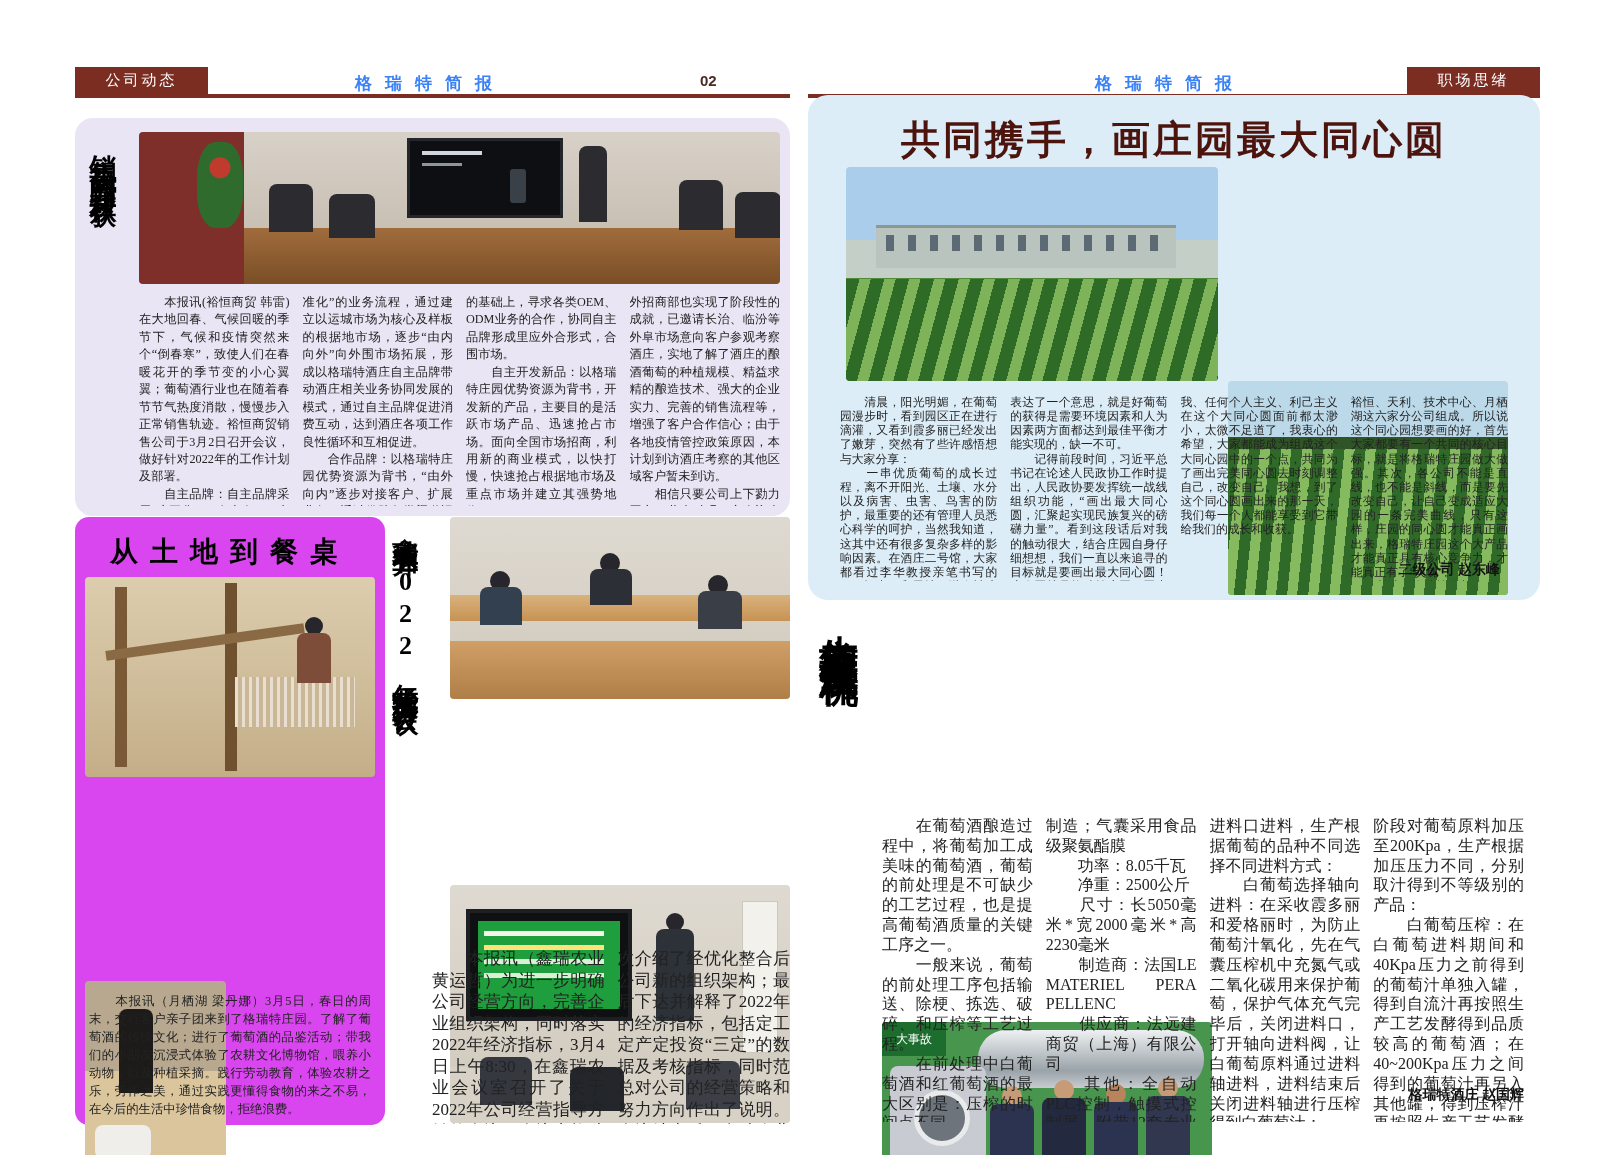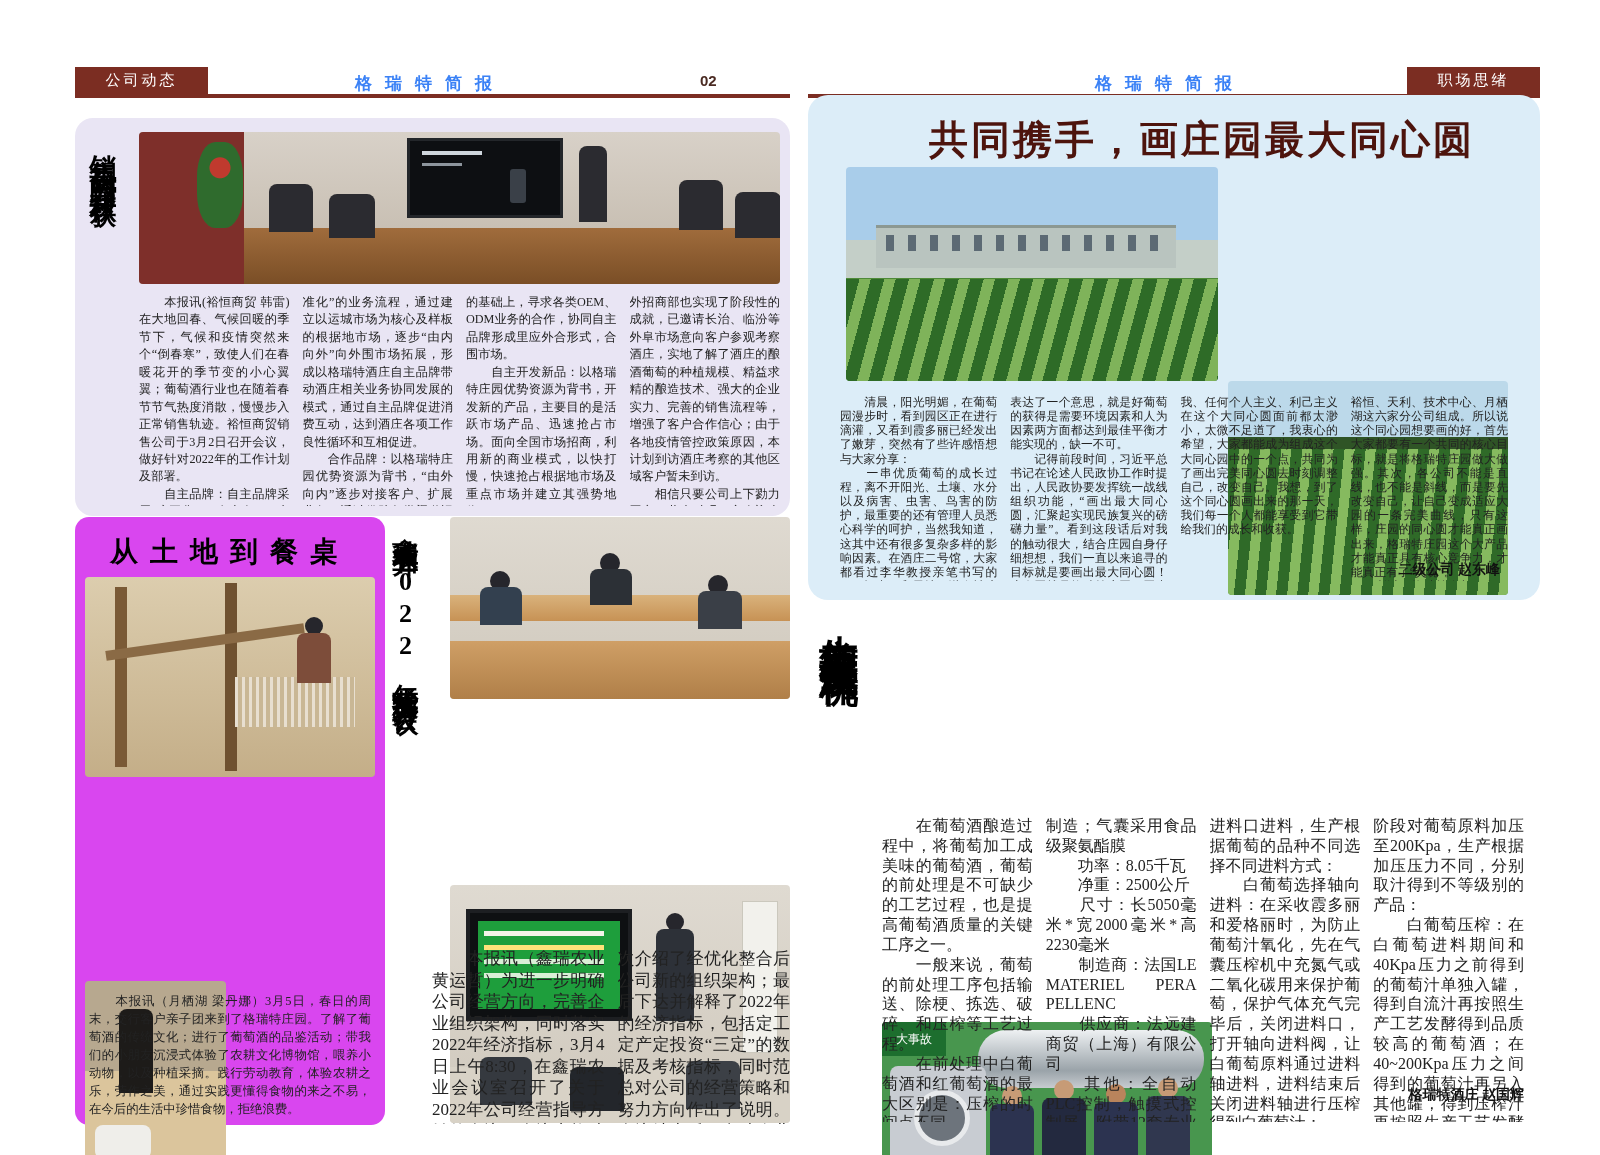--- a/index.html
+++ b/index.html
@@ -15,21 +15,21 @@
   .pageno{color:#4a2a22;font-size:15px;font-weight:700;font-family:"Liberation Sans",sans-serif;}
   
   .panel{border-radius:18px;}
   
   .vh{writing-mode:vertical-rl;text-orientation:upright;font-weight:700;color:#000;line-height:1;}
   .vh-sales{font-size:27px;letter-spacing:5px;}
   .vh-xinrui{font-size:26px;letter-spacing:3px;font-weight:800;}
   .vh-press{font-size:39px;letter-spacing:3px;font-weight:900;
             font-family:"Liberation Sans","DejaVu Sans",sans-serif;}
   .hl-farm{font-size:28px;font-weight:800;letter-spacing:12px;text-align:center;color:#000;}
-  .hl-circle{font-size:39px;font-weight:800;letter-spacing:3px;text-align:center;color:#4d140d;padding-left:28px;}
+  .hl-circle{font-size:39px;font-weight:800;letter-spacing:3px;text-align:center;color:#4d140d;}
   
   .coltext{white-space:pre-wrap;text-align:justify;overflow:hidden;color:#222;}
   .t-sales{font-size:12.2px;line-height:1.43;}
   .t-farm{font-size:12.4px;line-height:1.45;}
   .t-xinrui{font-size:17px;line-height:1.27;}
   .t-circle{font-size:11.8px;line-height:1.2;}
   .t-press{font-size:16px;line-height:1.24;}
   .cols{display:flex;}
   .cols>div{flex:1;}
   .byline{font-size:14px;font-weight:700;color:#111;text-align:right;}

